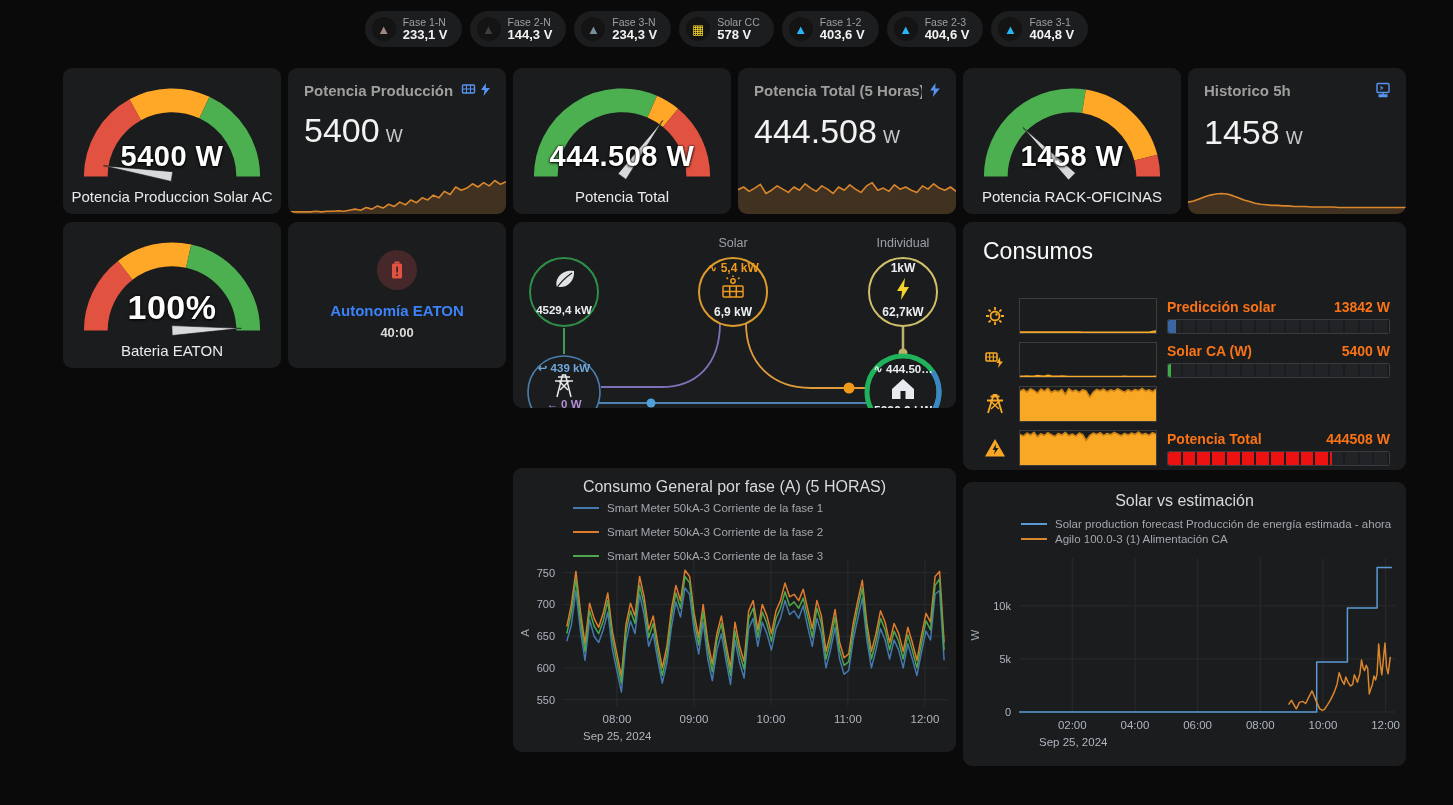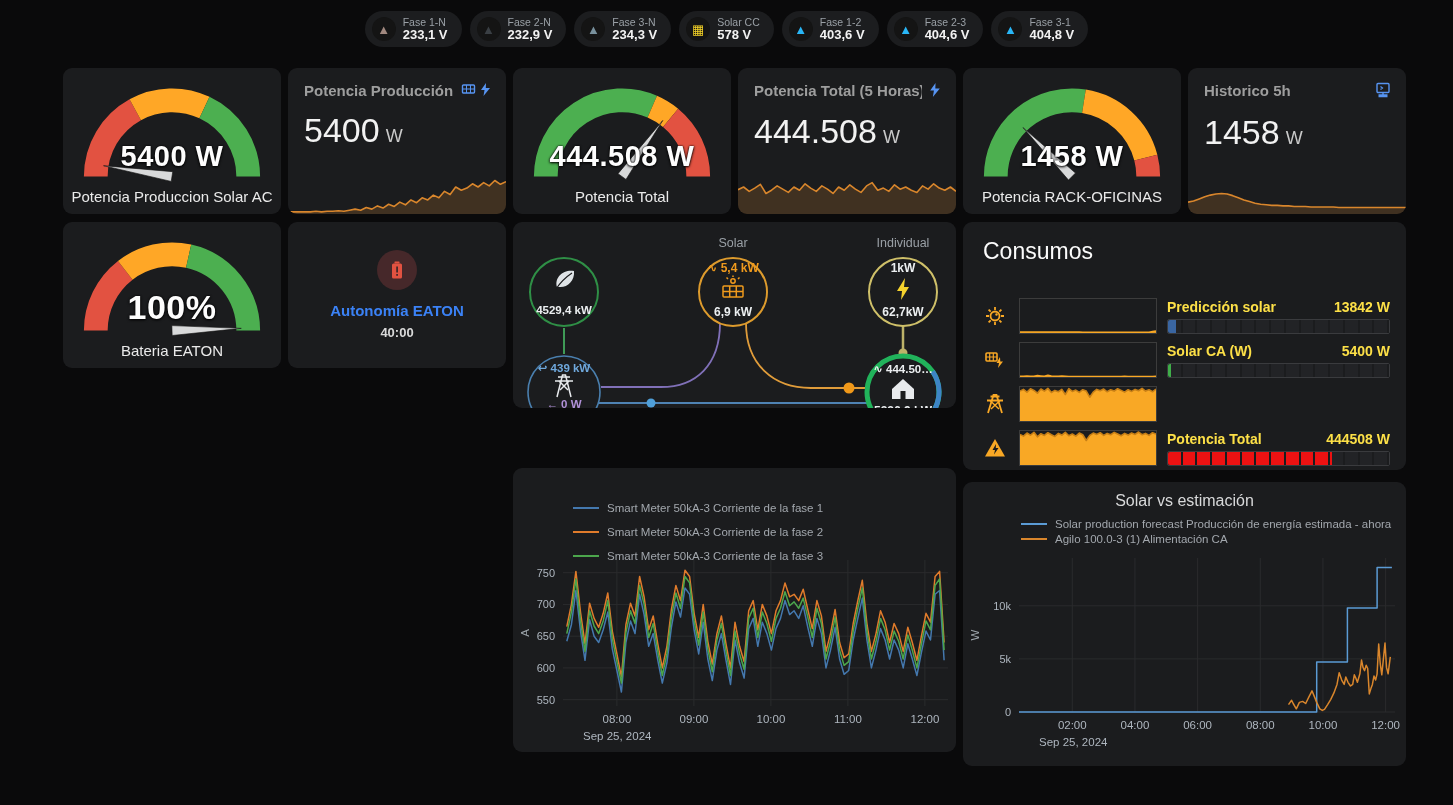--- a/index.html
+++ b/index.html
@@ -36,21 +36,21 @@
   .auto-title{font-size:15px;font-weight:bold;color:#3b82f6;}
   .auto-value{font-size:13px;font-weight:bold;color:#dadada;text-align:center;}
   
   .cons-title{position:absolute;left:20px;top:16px;font-size:23px;color:#fbfbfb;}
   .cons-rows{position:absolute;left:18px;right:16px;top:76px;}
   .cons-row{display:flex;align-items:center;gap:10px;height:36px;margin-bottom:8px;}
   .cons-ico{width:28px;flex:none;display:flex;justify-content:center;color:#f9a825;}
   .cons-spark{width:138px;height:36px;flex:none;border:1px solid #3c3c3c;box-sizing:border-box;}
   .cons-spark svg{display:block;width:100%;height:100%;}
   .cons-right{flex:1;display:flex;flex-direction:column;gap:4px;}
-  .cons-line{display:flex;justify-content:space-between;font-size:14px;color:#fde047;font-weight:bold;}
+  .cons-line{display:flex;justify-content:space-between;font-size:14px;color:#f97316;font-weight:bold;}
   .cons-bar{position:relative;height:13px;background:#222326;border:1px solid #3a3b3e;border-radius:2px;}
   .cons-fill{position:absolute;left:0;top:0;bottom:0;border-radius:2px 0 0 2px;}
   .cons-segs{position:absolute;inset:0;background:repeating-linear-gradient(90deg,transparent 0,
              transparent calc(100%/15 - 2px),#1b1c1e calc(100%/15 - 2px),#1b1c1e calc(100%/15));}
   
   .chart-title{position:absolute;left:0;right:0;top:10px;text-align:center;font-size:16px;color:#d8d9da;}
   .legend{position:absolute;display:flex;flex-direction:column;gap:3px;}
   .legend-item{display:flex;align-items:center;gap:8px;font-size:11.5px;color:#a2a7ad;cursor:pointer;}
   .swatch{width:26px;height:0;border-top:2px solid #888;flex:none;}
   .chart-svg{position:absolute;inset:0;}
@@ -66,21 +66,21 @@
         <span class="bico" style="color:#a1887f">▲</span>
         <span class="btxt">
           <span class="blabel">Fase 1-N</span>
           <span class="bvalue">233,1 V</span>
         </span>
       </div>
       <div class="badge">
         <span class="bico" style="color:#3a3f44">▲</span>
         <span class="btxt">
           <span class="blabel">Fase 2-N</span>
-          <span class="bvalue">232,9 V</span>
+          <span class="bvalue">144,3 V</span>
         </span>
       </div>
       <div class="badge">
         <span class="bico" style="color:#78909c">▲</span>
         <span class="btxt">
           <span class="blabel">Fase 3-N</span>
           <span class="bvalue">234,3 V</span>
         </span>
       </div>
       <div class="badge">
@@ -378,20 +378,21 @@
           <div class="cons-bar">
               <div class="cons-fill" style="width: 74%; background: rgb(236, 18, 18);"></div>
               <div class="cons-segs"></div>
             </div>
         </div>
       </div>
     </div>
   </div>
 
   <div class="panel" style="left:513px;top:468px;width:443px;height:284px;">
+    <div class="chart-title">Consumo General por fase (A) (5 HORAS)</div>
     <div class="legend" style="left:60px;top:34px;gap:12px;">
       <div class="legend-item">
           <span class="swatch" style="border-top-color: rgb(68, 120, 174);"></span>
           <span>Smart Meter 50kA-3 Corriente de la fase 1</span>
         </div>
       <div class="legend-item">
           <span class="swatch" style="border-top-color: rgb(224, 123, 43);"></span>
           <span>Smart Meter 50kA-3 Corriente de la fase 2</span>
         </div>
       <div class="legend-item">

